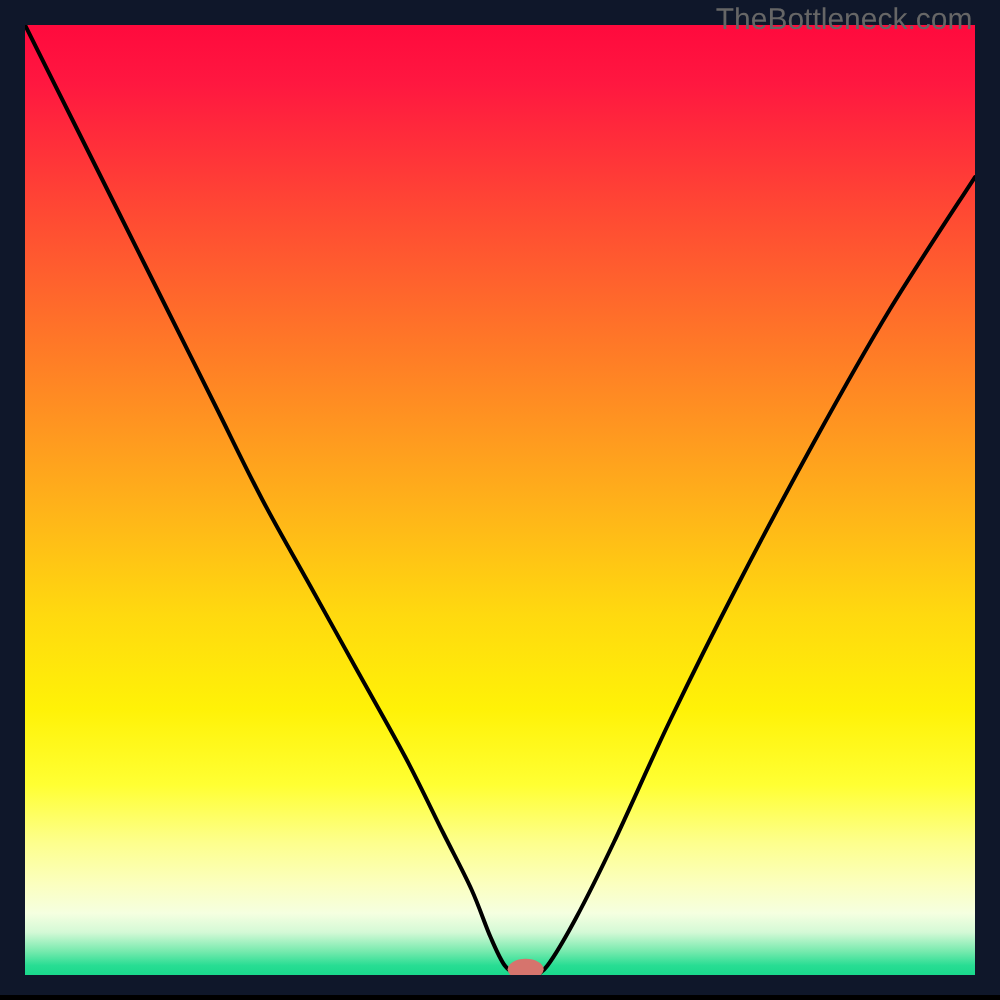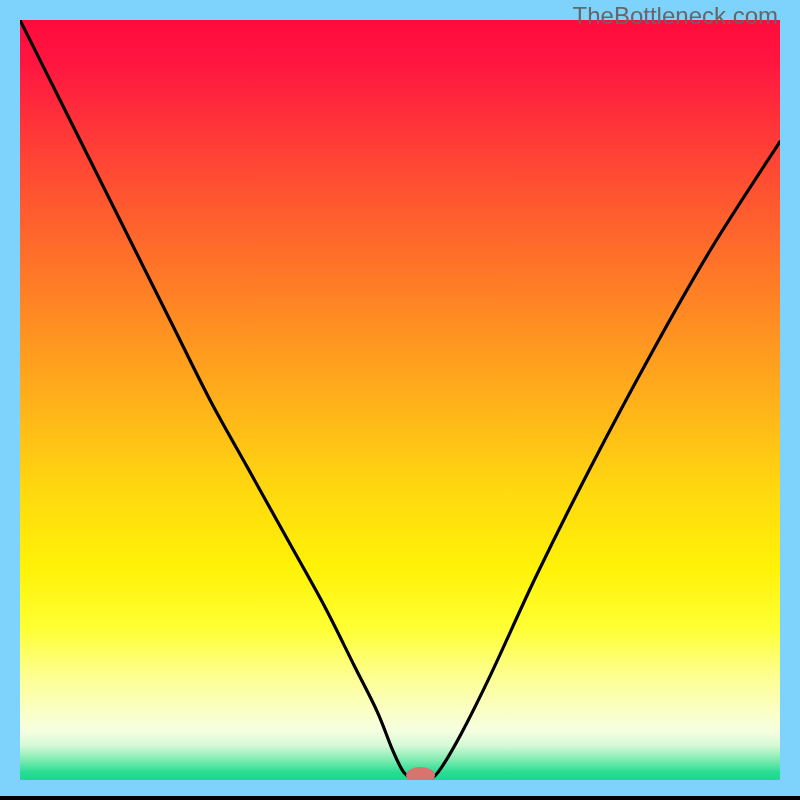--- a/index.html
+++ b/index.html
@@ -8,21 +8,21 @@
     width: 800px;
     height: 800px;
     background: #000000;
     overflow: hidden;
     font-family: Arial, Helvetica, sans-serif;
   }
   .frame {
     position: relative;
     width: 800px;
     height: 796px;
-    background: #7dd3fc;
+    background: #0f172a;
   }
   .plot-area {
     position: absolute;
     left: 20px;
     top: 20px;
     width: 760px;
     height: 760px;
     overflow: hidden;
   }
   .watermark {

